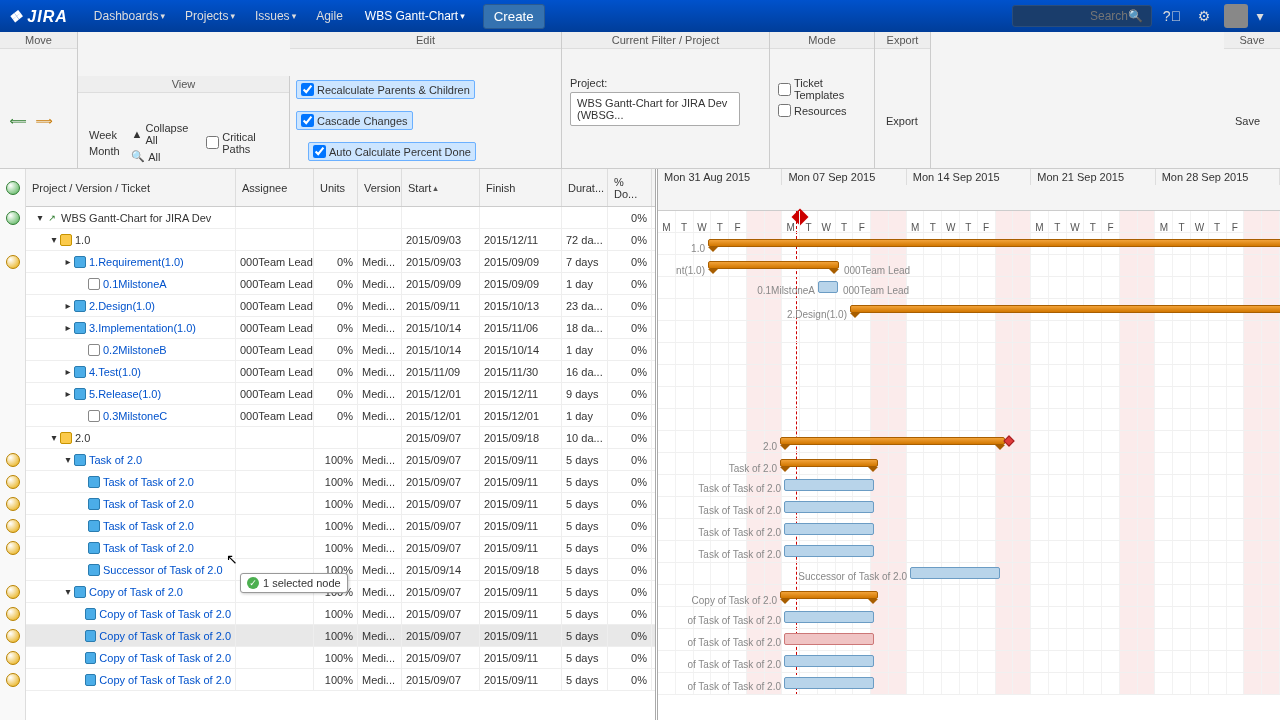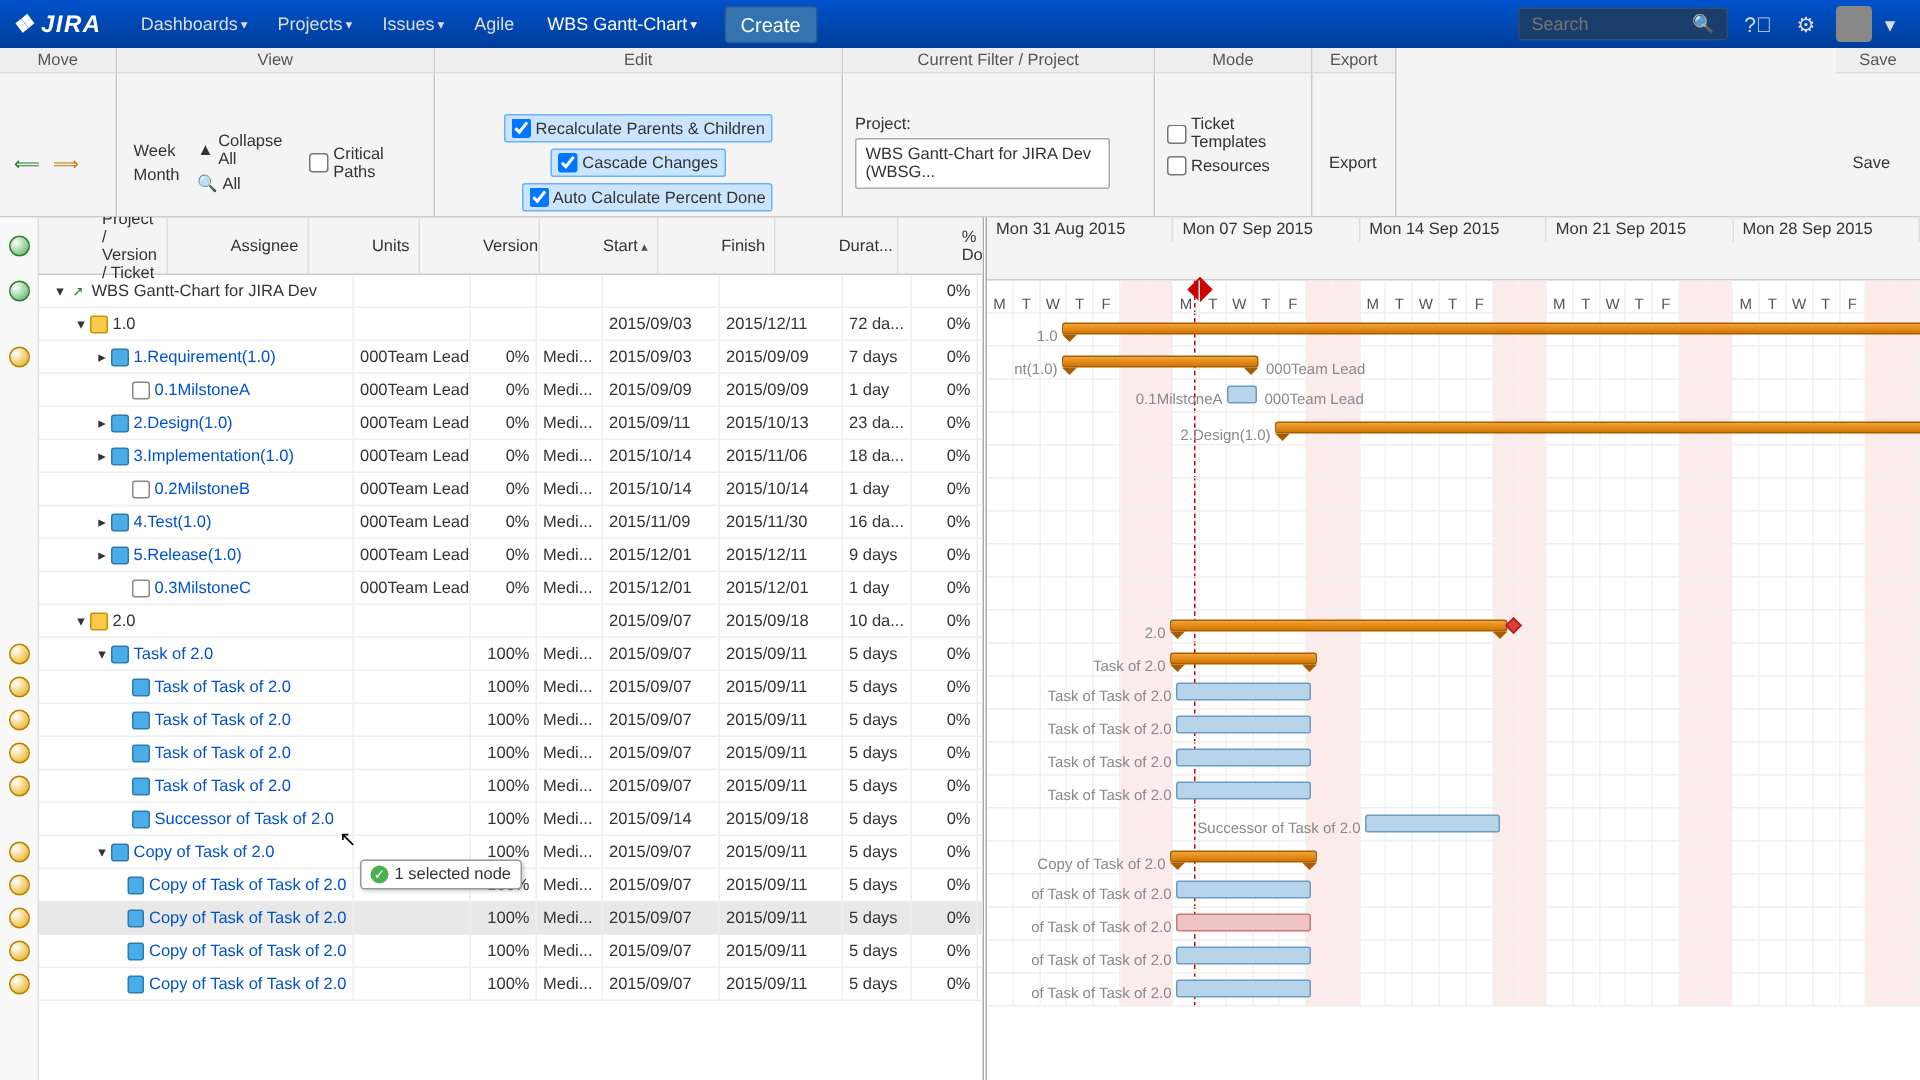--- a/index.html
+++ b/index.html
@@ -9,21 +9,21 @@
 .topnav { background: #0052cc; background: linear-gradient(#0052cc, #003d99); height: 32px; display: flex; align-items: center; padding: 0 8px; color: #fff; }
 .logo { font-weight: bold; font-size: 16px; margin-right: 16px; font-style: italic; letter-spacing: 1px; }
 .logo::before { content: "❖"; margin-right: 4px; }
 .nav-item { color: #ddd; padding: 0 10px; cursor: pointer; height: 32px; display: flex; align-items: center; }
 .nav-item::after { content: " ▾"; font-size: 9px; margin-left: 2px; }
 .nav-item.nodrop::after { content: ""; }
 .nav-item.active { color: #fff; font-weight: 500; }
 .create-btn { background: #3572b0; border: 1px solid #2a5a91; color: #fff; padding: 4px 10px; border-radius: 3px; margin-left: 8px; cursor: pointer; }
 .spacer { flex: 1; }
 .search-box { background: #1a3d6b; border: 1px solid #2a4d7b; border-radius: 3px; padding: 3px 8px; color: #ccc; width: 140px; display: flex; align-items: center; }
-.search-box input { background: transparent; border: none; color: #ccc; outline: none; width: 100%; font-size: 12px; }
+.search-box input { background: transparent; border: none; color: #ccc; outline: none; width: 100%; font-size: 12px; text-align: right; }
 .topicon { width: 24px; height: 24px; display: flex; align-items: center; justify-content: center; margin-left: 8px; cursor: pointer; color: #ddd; font-size: 14px; }
 .avatar { width: 24px; height: 24px; background: #888; border-radius: 3px; margin-left: 8px; }
 
 
 .toolbar { display: flex; border-bottom: 1px solid #ccc; background: #f4f4f4; }
 .tb-section { border-right: 1px solid #ccc; padding: 0; display: flex; flex-direction: column; gap: 24px; }
 .tb-header { text-align: center; font-size: 11px; color: #555; padding: 2px 0; border-bottom: 1px solid #ddd; background: #eee; }
 .tb-body { display: flex; align-items: center; padding: 4px 8px; gap: 6px; flex: 1; }
 .tb-col { display: flex; flex-direction: column; gap: 2px; }
 .tb-btn { font-size: 11px; color: #333; cursor: pointer; padding: 1px 3px; display: flex; align-items: center; gap: 3px; }
@@ -42,21 +42,21 @@
 
 
 .gutter { width: 26px; background: #f9f9f9; border-right: 1px solid #ddd; }
 .gutter-cell { height: 22px; display: flex; align-items: center; justify-content: center; }
 .status-dot { width: 14px; height: 14px; border-radius: 50%; background: radial-gradient(circle at 30% 30%, #fff, #e6a800); border: 1px solid #b88200; }
 .status-dot.green { background: radial-gradient(circle at 30% 30%, #fff, #4caf50); border-color: #2e7d32; }
 
 
 .grid { flex: 1; overflow: auto; }
 .grid-header { display: flex; background: #f4f4f4; height: 38px; border-bottom: 1px solid #ccc; position: sticky; top: 0; }
-.gh { border-right: 1px solid #ddd; padding: 4px 6px; font-size: 11px; color: #333; display: flex; align-items: center; margin-left: 36px; }
+.gh { border-right: 1px solid #ddd; padding: 4px 6px; font-size: 11px; color: #333; display: flex; align-items: center; }
 .gh.sort::after { content: " ▴"; font-size: 9px; color: #555; margin-left: 2px; }
 .col-name { width: 210px; }
 .col-assignee { width: 78px; }
 .col-units { width: 44px; }
 .col-priority { width: 44px; }
 .col-start { width: 78px; }
 .col-finish { width: 82px; }
 .col-dur { width: 46px; }
 .col-done { width: 44px; }
 
@@ -132,21 +132,21 @@
 </div>
 
 <div class="toolbar">
   <div class="tb-section" style="width:78px;">
     <div class="tb-header">Move</div>
     <div class="tb-body">
       <span class="tb-arrow">⟸</span>
       <span class="tb-arrow r">⟹</span>
     </div>
   </div>
-  <div class="tb-section" style="width:212px;">
+  <div class="tb-section" style="width:212px;margin-top:44px;">
     <div class="tb-header">View</div>
     <div class="tb-body">
       <div class="tb-col">
         <span class="tb-btn">Week</span>
         <span class="tb-btn">Month</span>
       </div>
       <div class="tb-col">
         <span class="tb-btn">
             <span>▲</span>
             <span>Collapse All</span>
@@ -159,21 +159,21 @@
       <div class="tb-col">
         <label class="tb-check">
             <input type="checkbox" style="">
             <span>Critical Paths</span>
           </label>
       </div>
     </div>
   </div>
   <div class="tb-section" style="width:272px;">
     <div class="tb-header">Edit</div>
-    <div class="tb-body" style="flex-wrap:wrap;gap:4px;padding:3px 6px;flex-direction:column;">
+    <div class="tb-body" style="flex-wrap:wrap;gap:4px;padding:3px 6px;">
       <label class="tb-check checked-box">
           <input type="checkbox" checked="" style="">
           <span>Recalculate Parents &amp; Children</span>
         </label>
       <label class="tb-check checked-box">
           <input type="checkbox" checked="" style="">
           <span>Cascade Changes</span>
         </label>
       <label class="tb-check checked-box" style="margin-left:12px;">
           <input type="checkbox" checked="" style="">

